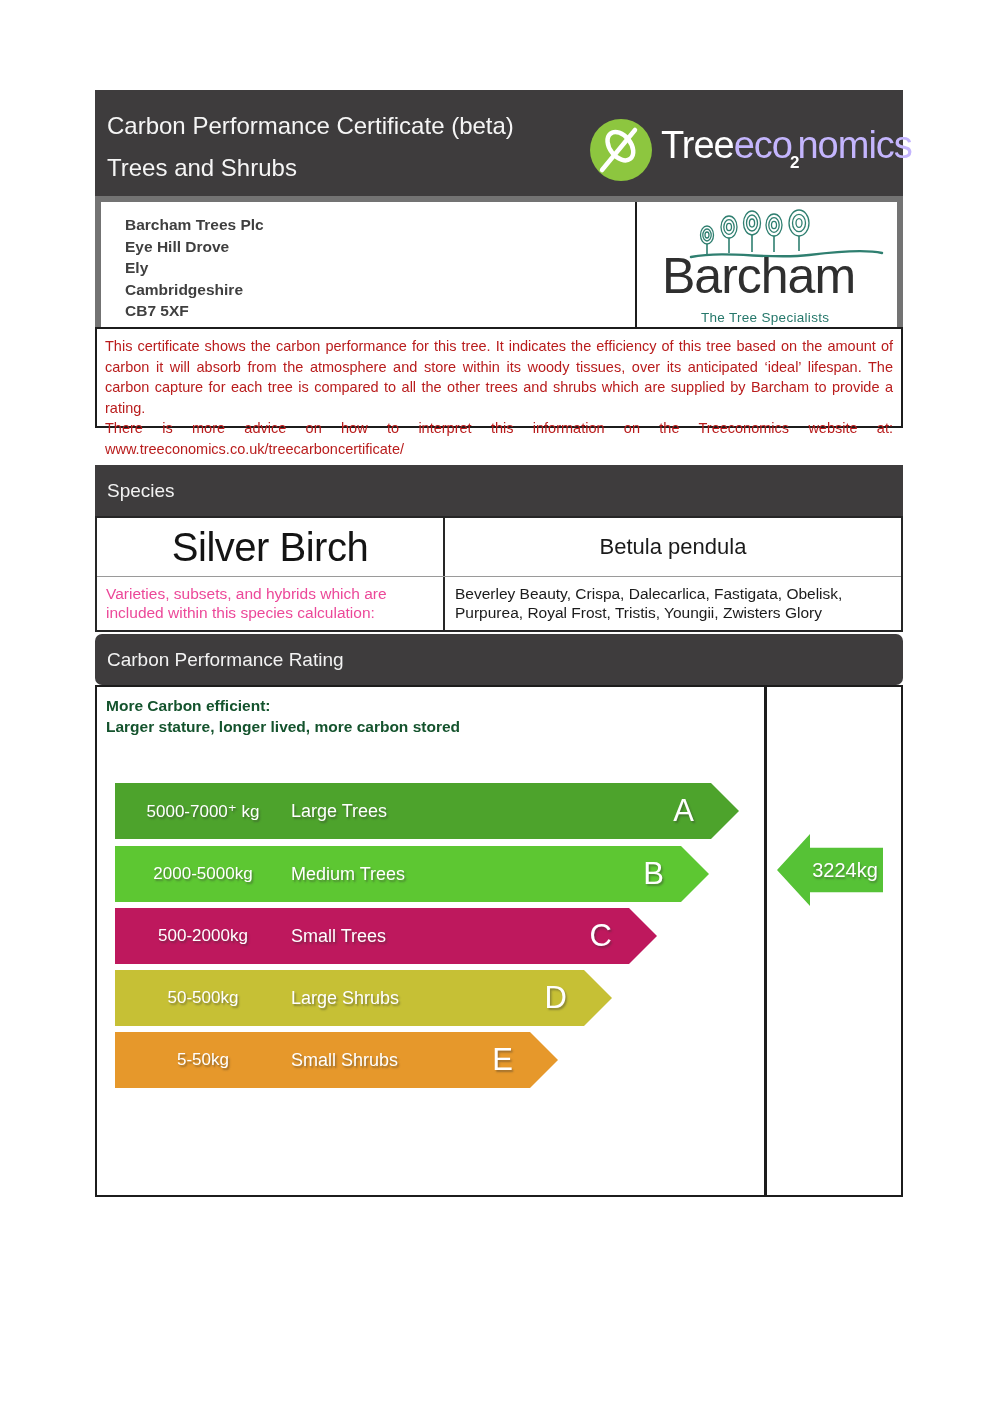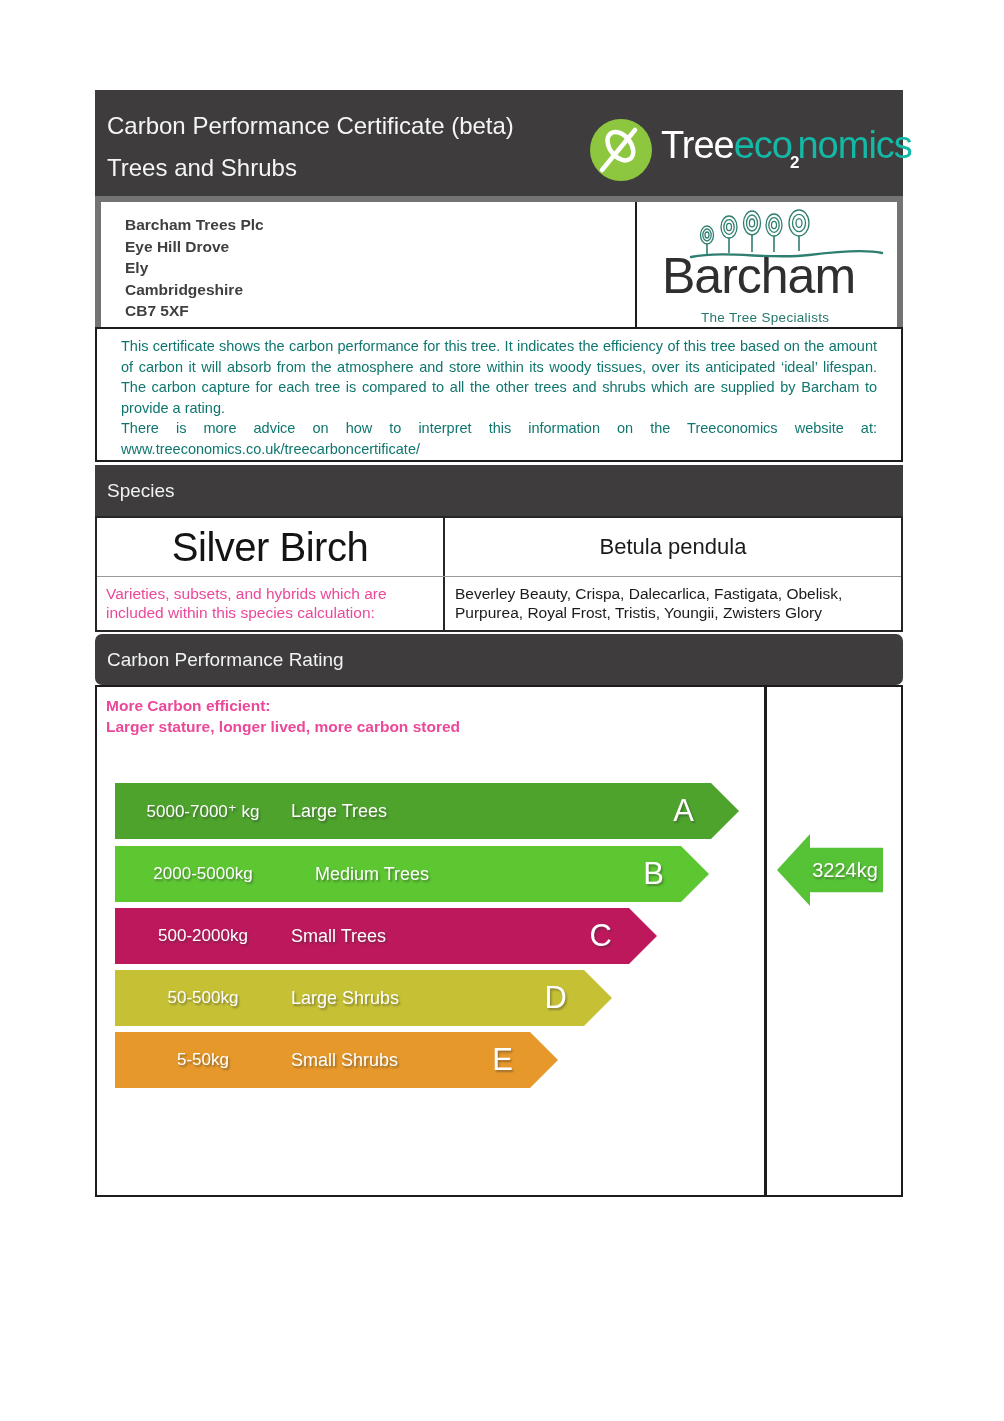--- a/index.html
+++ b/index.html
@@ -10,35 +10,35 @@
   
   .darkbar{background:#3e3c3d;color:#fff;}
   .header{top:90px;height:106px;}
   .h-title{position:absolute;left:12px;font-size:24px;color:#f5f5f5;letter-spacing:0;}
   .h-title.l1{top:22px;}
   .h-title.l2{top:64px;}
   .tlogo{position:absolute;left:494px;top:26px;width:300px;height:70px;}
   .tlogo svg{position:absolute;left:0;top:2px;}
   .tlogo-text{position:absolute;left:72px;top:8px;font-size:38px;letter-spacing:-1px;white-space:nowrap;}
   .tw{color:#ffffff;}
-  .tg{color:#14b8a6;}
+  .tg{color:#c4b5fd;}
   .tsub{color:#ffffff;font-size:17px;font-weight:bold;vertical-align:-10px;margin:0 -1px 0 -2px;}
 
   
   .addrbox{top:196px;height:154px;border:6px solid #737373;background:#fff;}
   .addr{position:absolute;left:24px;top:12px;font-size:15.5px;font-weight:bold;color:#3f3f3f;line-height:21.5px;}
   .addr-divider{position:absolute;left:534px;top:0;bottom:0;width:2px;background:#1c1c1c;}
   .barcham-cell{position:absolute;left:536px;top:0;right:0;bottom:0;}
   .barcham-trees{position:absolute;left:52px;top:6px;}
   .barcham-name{position:absolute;left:25px;top:46px;font-size:50px;line-height:56px;color:#2f2f2f;letter-spacing:-1px;}
   .barcham-tagline{position:absolute;left:64px;top:108px;font-size:13.5px;color:#26786b;letter-spacing:0.3px;}
 
   
-  .descbox{top:327px;height:135px;border:2px solid #1c1c1c;padding:7px 24px;background:#fff;
-           font-size:14.5px;line-height:20.5px;color:#0f766e;text-align:justify;}
+  .descbox{top:327px;height:101px;border:2px solid #1c1c1c;padding:7px 8px;background:#fff;
+           font-size:14.5px;line-height:20.5px;color:#b91c1c;text-align:justify;}
   .descbox p{margin:0;}
   .descbox p.wrapany{overflow-wrap:anywhere;}
 
   
   .species-bar{top:465px;height:51px;}
   .rating-bar{top:634px;height:51px;}
   .bar-label{position:absolute;left:12px;top:0;bottom:0;display:flex;align-items:center;font-size:19px;color:#f2f2f2;}
 
   
   .speciestable{top:516px;height:116px;border:2px solid #262626;background:#fff;}
@@ -49,21 +49,21 @@
   .st-latin{position:absolute;left:348px;right:0;top:0;height:58px;display:flex;align-items:center;justify-content:center;
             font-size:22px;color:#1b1b1b;}
   .st-varlabel{position:absolute;left:0;top:59px;width:346px;bottom:0;padding:7px 9px 0 9px;box-sizing:border-box;
                font-size:15.5px;line-height:19px;color:#ec4899;}
   .st-varlist{position:absolute;left:348px;right:0;top:59px;bottom:0;padding:7px 10px 12px 10px;box-sizing:border-box;
               font-size:15.5px;line-height:19px;color:#1b1b1b;}
 
   
   .ratingbox{top:685px;height:512px;border:2px solid #1c1c1c;background:#fff;}
   .r-divider{position:absolute;left:667px;top:0;bottom:0;width:3px;background:#1c1c1c;}
-  .r-note{position:absolute;left:9px;font-size:15.5px;line-height:20.5px;font-weight:bold;color:#ec4899;}
+  .r-note{position:absolute;left:9px;font-size:15.5px;line-height:20.5px;font-weight:bold;color:#14532d;}
   .r-note.more{top:9px;}
   .r-note.less{top:453px;}
 
   .band{position:absolute;left:18px;height:56px;display:flex;align-items:center;color:#fff;
         clip-path:polygon(0 0,calc(100% - 28px) 0,100% 50%,calc(100% - 28px) 100%,0 100%);}
   .band .range{width:176px;text-align:center;font-size:17px;text-shadow:1.5px 2px 2px rgba(50,50,50,0.45);}
   .band .cat{font-size:18px;text-shadow:1.5px 2px 2px rgba(50,50,50,0.45);}
   .band .letter{margin-left:auto;padding-right:45px;font-size:31px;text-shadow:1.5px 2px 2px rgba(50,50,50,0.4);}
   .band-a{top:96px;width:624px;}
   .band-b{top:159px;width:594px;}
@@ -164,21 +164,21 @@
     <div class="r-note more">
       <div>More Carbon efficient:</div>
       <div>Larger stature, longer lived, more carbon stored</div>
     </div>
 
     <div class="band band-a" style="background: rgb(77, 163, 44);">
       <span class="range">5000-7000⁺ kg</span>
       <span class="cat">Large Trees</span>
       <span class="letter">A</span>
     </div>
-    <div class="band band-b" style="background: rgb(93, 199, 50); gap: 24px;">
+    <div class="band band-b" style="background: rgb(93, 199, 50);">
       <span class="range">2000-5000kg</span>
       <span class="cat">Medium Trees</span>
       <span class="letter">B</span>
     </div>
     <div class="band band-c" style="background: #be185d;">
       <span class="range">500-2000kg</span>
       <span class="cat">Small Trees</span>
       <span class="letter">C</span>
     </div>
     <div class="band band-d" style="background: rgb(198, 192, 53);">

